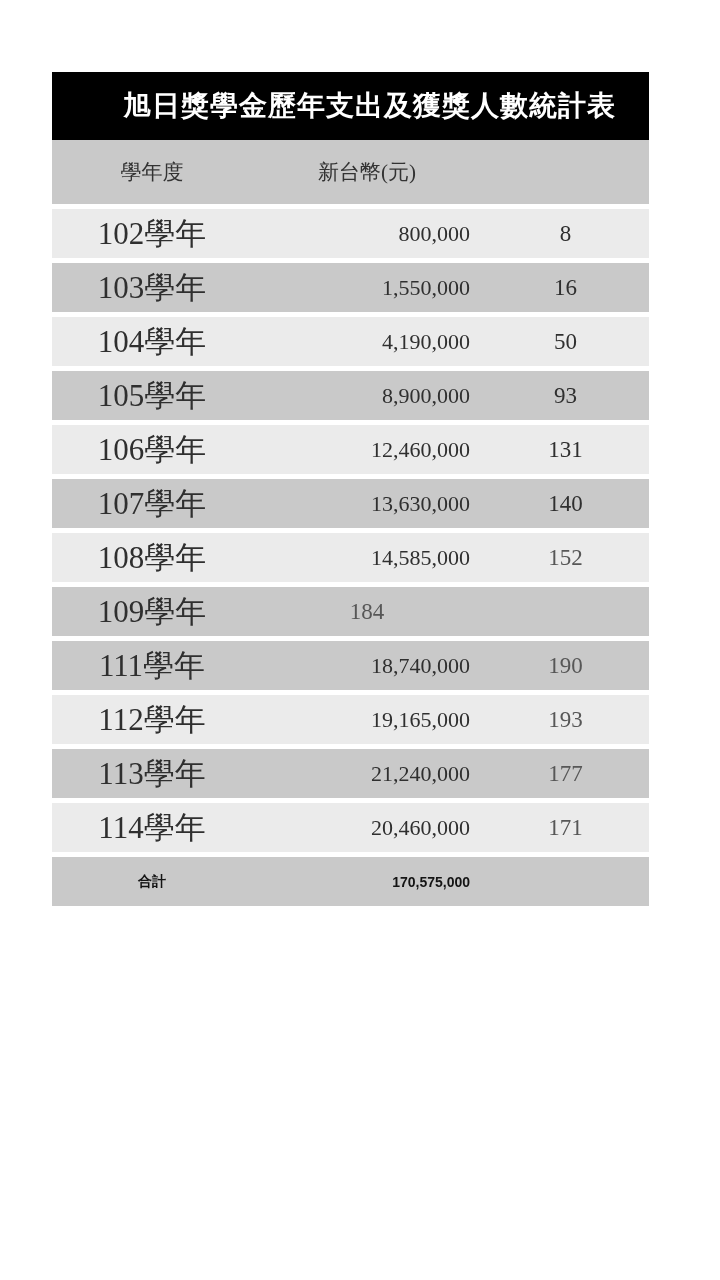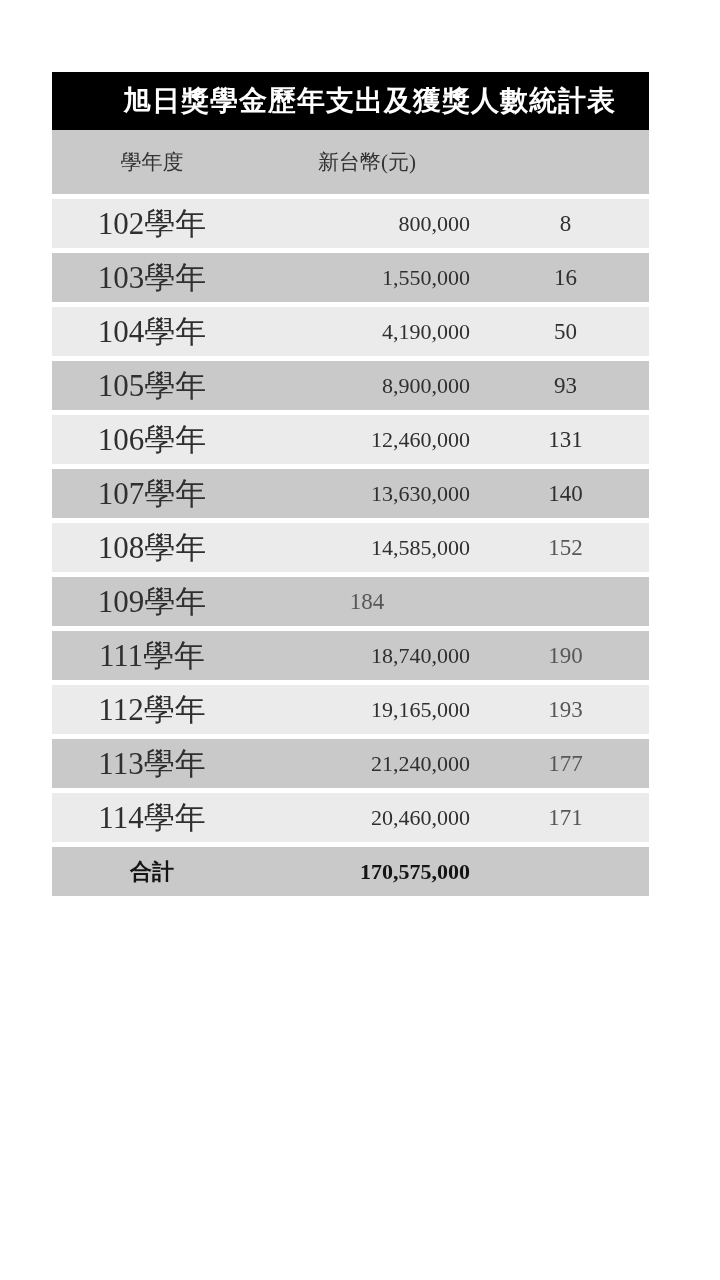--- a/index.html
+++ b/index.html
@@ -13,21 +13,21 @@
     position: relative;
     overflow: hidden;
   }
   .table-wrap {
     position: absolute;
     left: 52px;
     top: 72px;
     width: 597px;
   }
   .title-bar {
-    height: 58px;
+    height: 68px;
     background: var(--title_bg, #000000);
     color: var(--title_text, #ffffff);
     font-family: "Liberation Sans", sans-serif;
     font-weight: bold;
     font-size: 28px;
     letter-spacing: 1px;
     display: flex;
     align-items: center;
     justify-content: center;
     padding-left: 38px;
@@ -70,23 +70,23 @@
   }
   .row.header .c1, .row.header .c2, .row.header .c3 {
     font-size: 21px;
     color: #333333;
     text-align: center;
     padding-right: 0;
   }
   .row.count-muted .c3 { color: var(--count_muted, #575757); }
   .row.total { background: var(--row_dark, #c9c9c9); }
   .row.total .c1, .row.total .c2 {
-    font-family: Liberation Serif, serif;
+    font-family: Liberation Sans, sans-serif;
     font-weight: bold;
-    font-size: 22px;
+    font-size: 14px;
     color: var(--total_text, #141414);
   }
 </style>
 </head>
 <body>
 
 <div class="table-wrap">
 
   <div class="title-bar">
     <span>旭日獎學金歷年支出及獲獎人數統計表</span>

